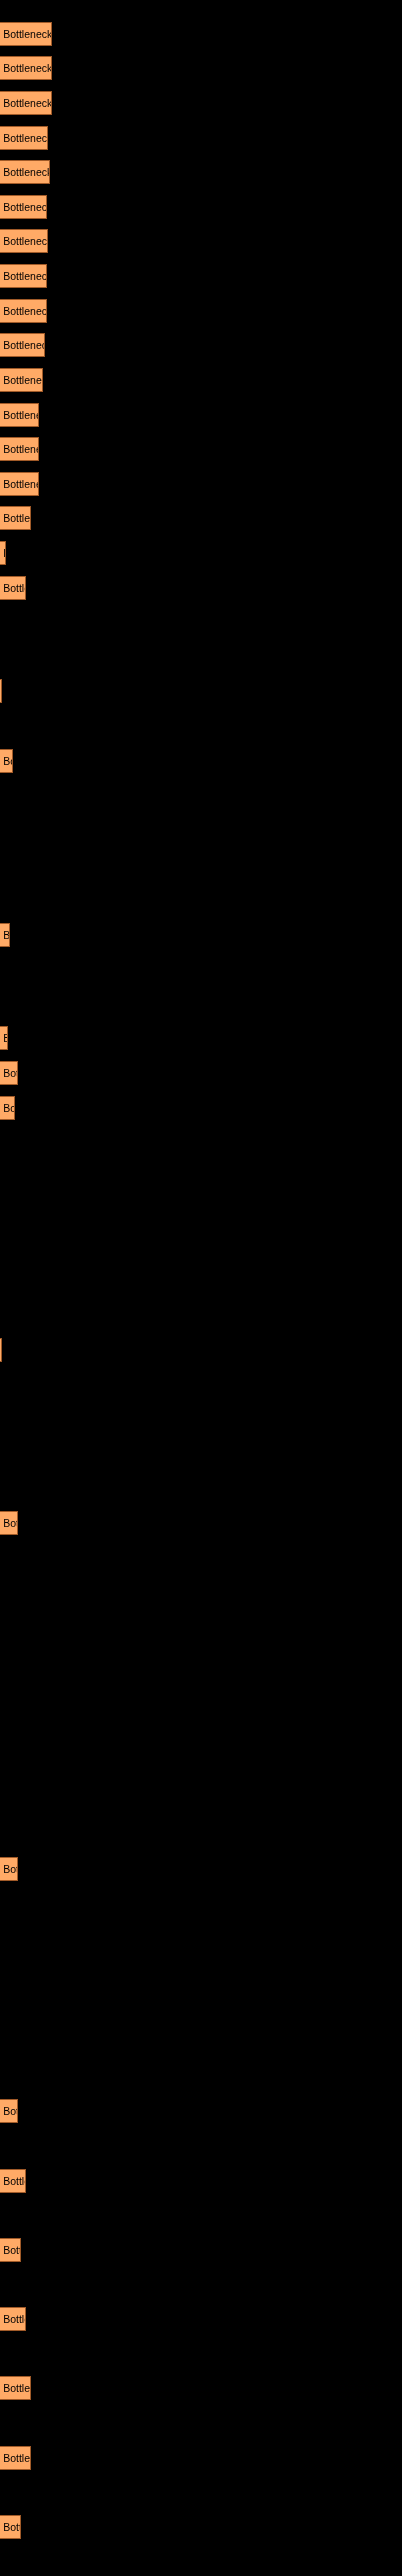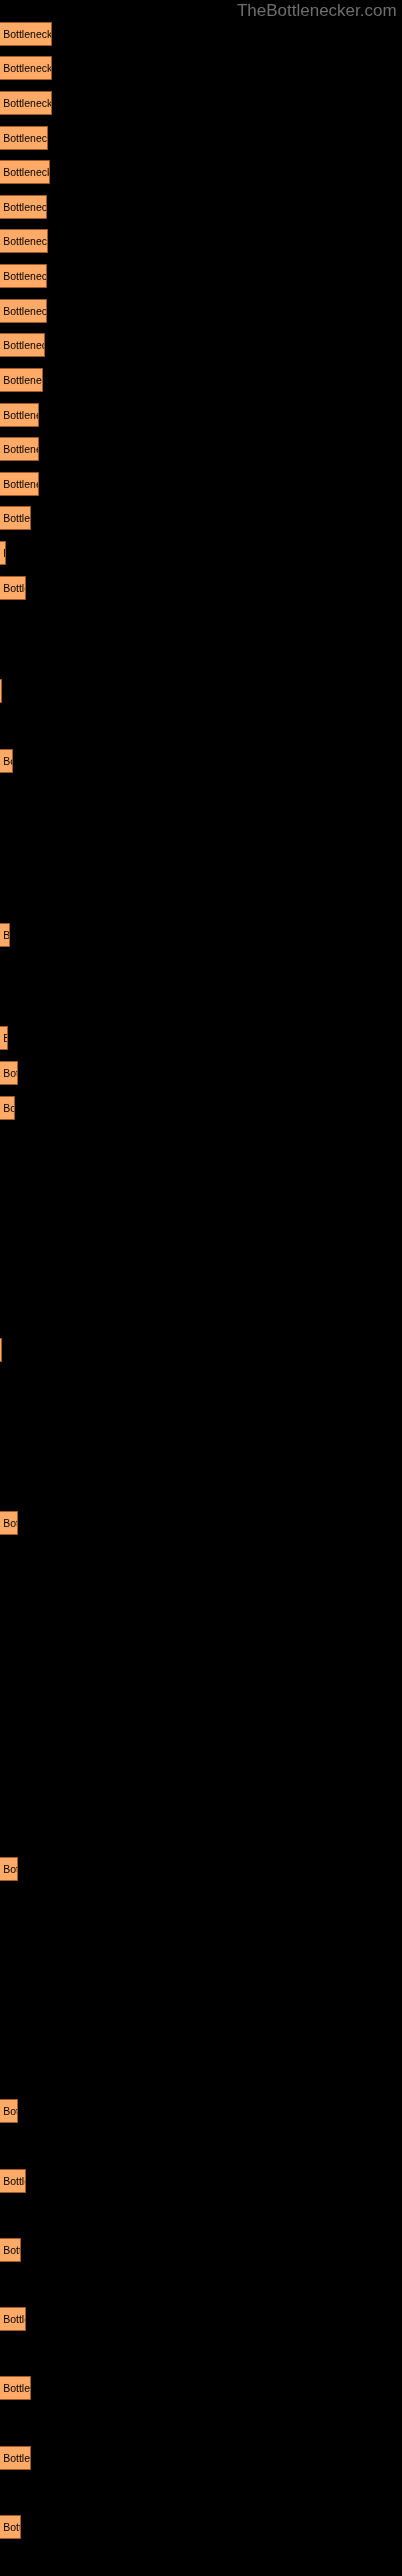--- a/index.html
+++ b/index.html
@@ -70,21 +70,20 @@
     font-family: "Liberation Sans", sans-serif;
     white-space: nowrap;
     line-height: 12px;
   }
 </style>
 </head>
 <body>
 
 <div id="page-root">
 
-  <div class="watermark">TheBottlenecker.com</div>
 
   <div class="plot-area" id="plot-area">
       <div class="bar-row" style="top: 22px; width: 52px;">
         <div class="bar" style="width: 52px; background: rgb(255, 170, 102); border-color: rgb(160, 90, 40);">
           <span class="bar-label" style="color: rgb(0, 0, 0);">Bottleneck result</span>
         </div>
       </div>
       <div class="bar-row" style="top: 56px; width: 52px;">
         <div class="bar" style="width: 52px; background: rgb(255, 170, 102); border-color: rgb(160, 90, 40);">
           <span class="bar-label" style="color: rgb(0, 0, 0);">Bottleneck result</span>

